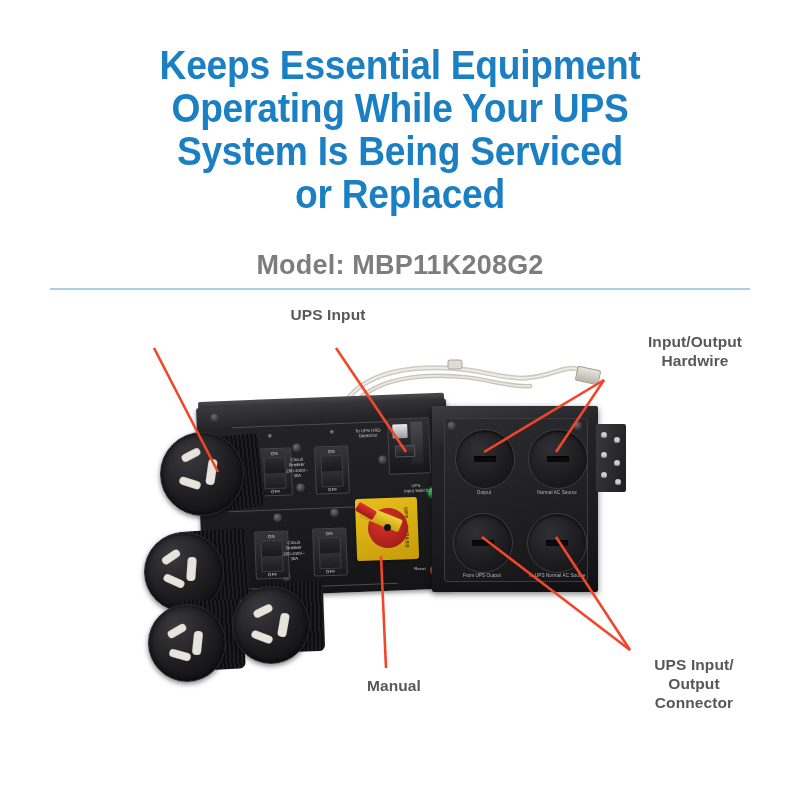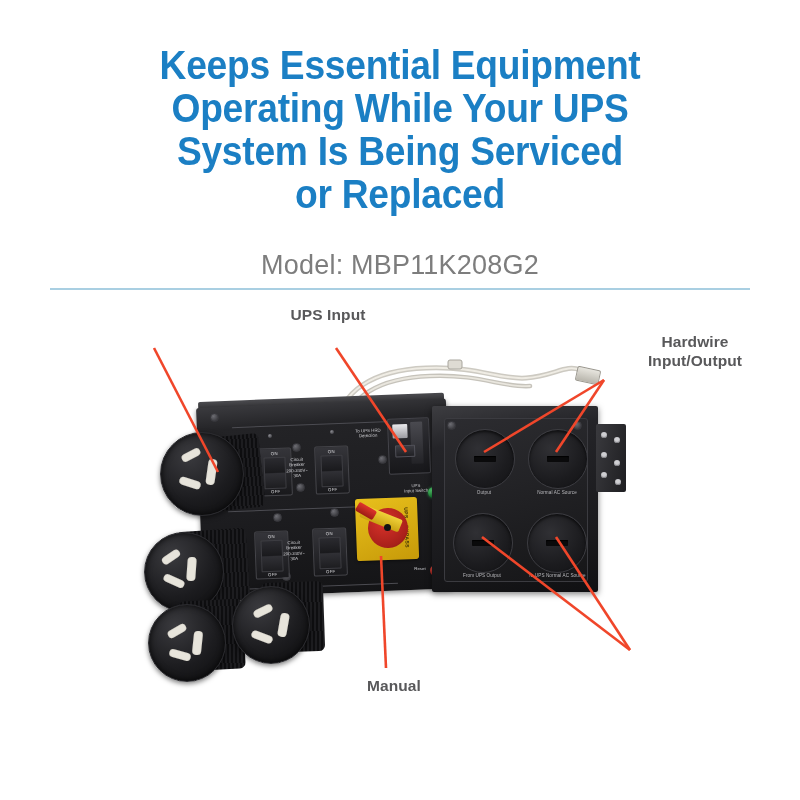--- a/index.html
+++ b/index.html
@@ -15,21 +15,21 @@
     position:absolute;left:0;top:44px;width:800px;
     text-align:center;color:#1b7fc4;
     font-weight:bold;font-size:40px;line-height:43px;
     letter-spacing:-0.3px;
     transform:scaleX(.93);transform-origin:50% 0;
   }
   .headline div{white-space:nowrap;}
   .subtitle{
     position:absolute;left:0;top:250px;width:800px;
     text-align:center;color:#7d7d7d;
-    font-size:27px;font-weight:normal;letter-spacing:.2px;
+    font-size:27px;font-weight:bold;letter-spacing:.2px;
   }
   .divider{
     position:absolute;left:50px;top:288px;width:700px;height:2px;
     background:#a9cfe2;
   }
 
   
   .callout{
     position:absolute;color:#58585a;font-weight:bold;
     font-size:15.5px;line-height:19px;text-align:center;
@@ -433,22 +433,27 @@
     <line x1="630" y1="650" x2="482" y2="537" stroke="#f0462a" stroke-width="2.6"></line>
     <line x1="630" y1="650" x2="556" y2="537" stroke="#f0462a" stroke-width="2.6"></line>
   </svg>
 
 
   <div class="callout" id="cal-upssw">
     <div>UPS Input</div>
   </div>
 
   <div class="callout" id="cal-hardwire">
+    <div>Input/Output</div>
     <div>Hardwire</div>
-    <div>Input/Output</div>
   </div>
 
   <div class="callout" id="cal-bypass">
     <div>Manual</div>
   </div>
 
+  <div class="callout" id="cal-connector">
+    <div>UPS Input/</div>
+    <div>Output</div>
+    <div>Connector</div>
+  </div>
 
 </div>
 
 </body></html>

